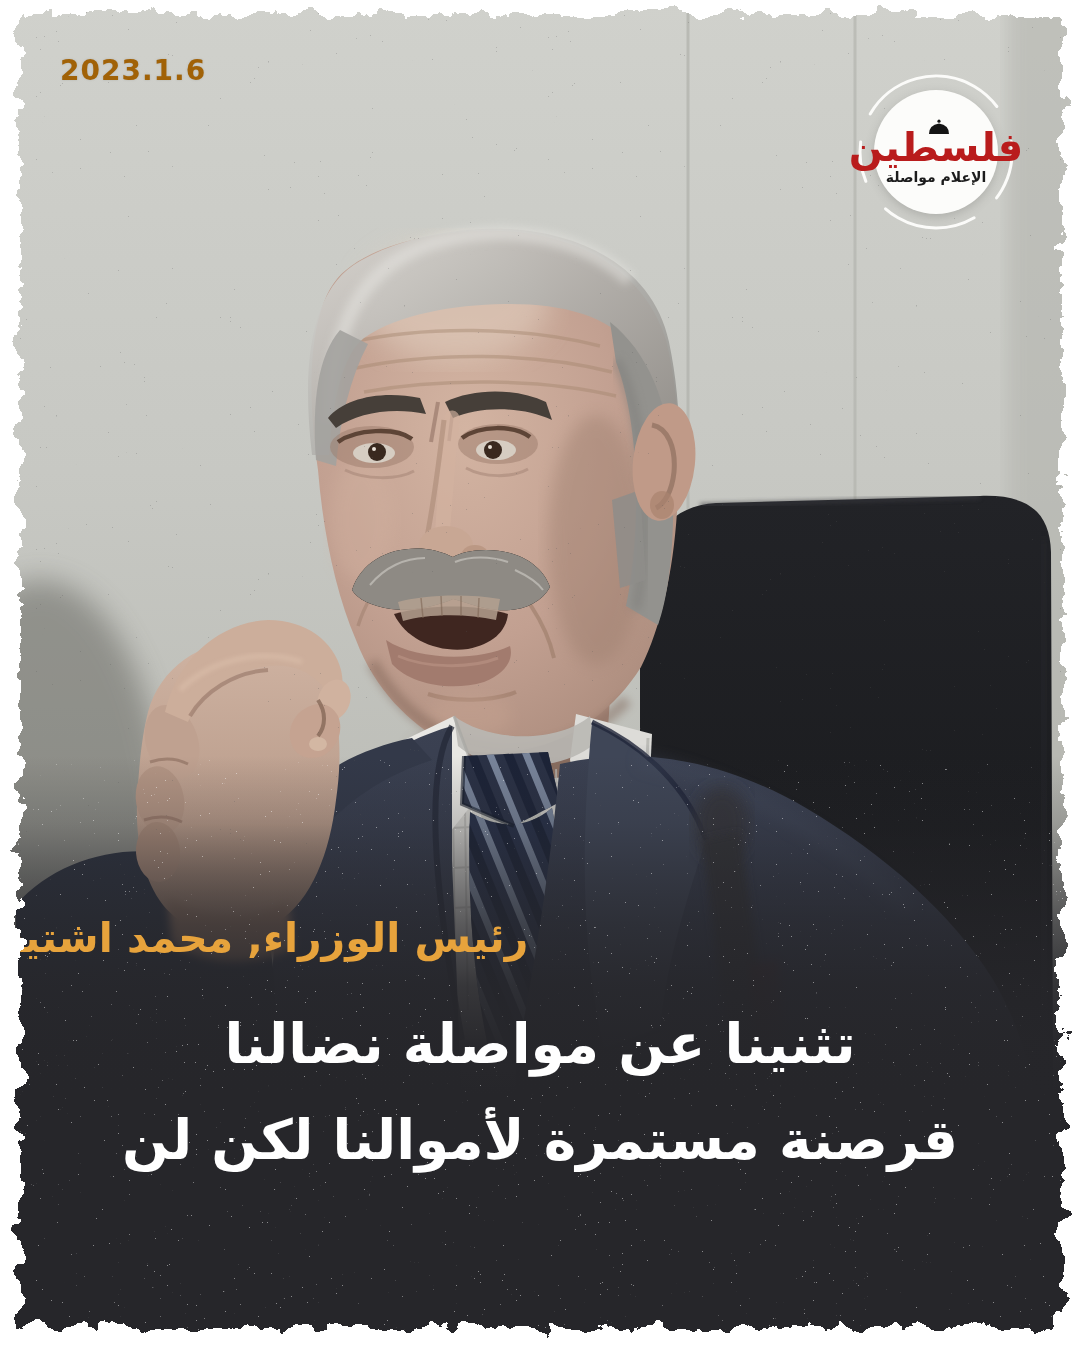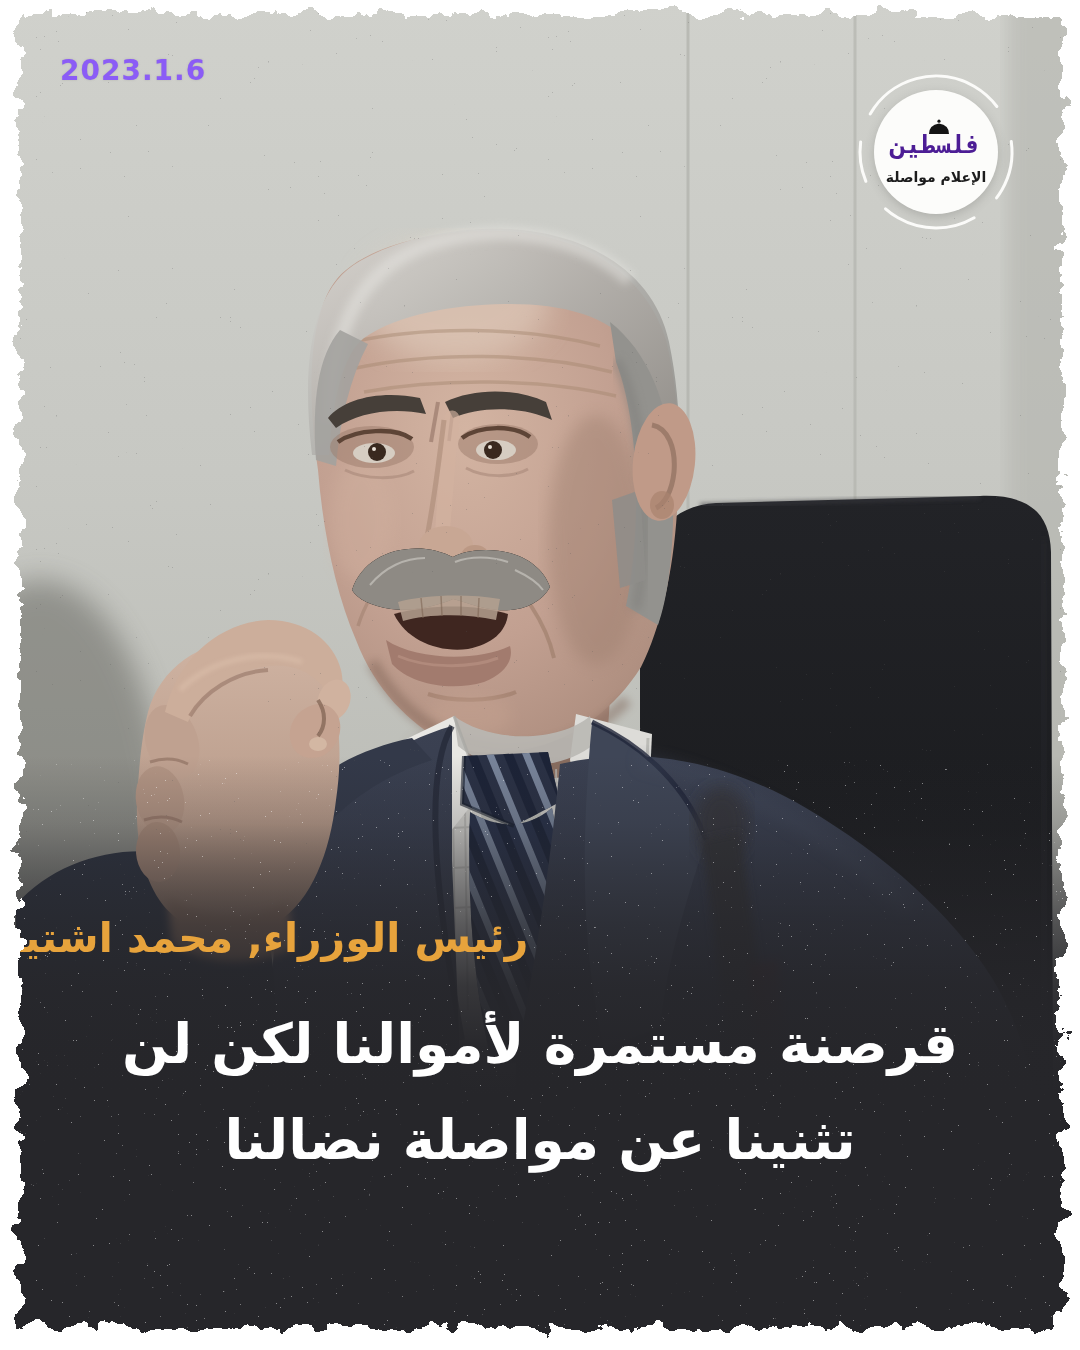--- a/index.html
+++ b/index.html
@@ -20,34 +20,34 @@
       rgba(38,38,42,0.90) 73%,
       rgba(38,38,42,0.985) 77.5%,
       #26262a 81%,
       #26262a 100%);
   }
   .grain{position:absolute;left:0;top:0;pointer-events:none;}
   .frame-svg{position:absolute;left:0;top:0;pointer-events:none;}
 
   .date{
     position:absolute;left:60px;top:54px;
-    color:#8b5cf6;font-size:28px;font-weight:bold;letter-spacing:1px;
+    color:#a16207;font-size:28px;font-weight:bold;letter-spacing:1px;
     text-shadow:0 0 2px rgba(120,120,118,.35);
   }
 
   .logo{position:absolute;left:874px;top:90px;width:124px;height:124px;}
   .logo .ring{position:absolute;left:-32px;top:-32px;}
   .logo .disc{
     position:absolute;left:0;top:0;width:124px;height:124px;border-radius:50%;
     background:#fcfcfa;box-shadow:0 3px 10px rgba(90,90,88,.25);
     display:flex;flex-direction:column;align-items:center;justify-content:center;
   }
   .logo .dome{margin-bottom:-2px;margin-left:6px;}
   .logo .logo-title{
-    color:#4c1d95;font-size:25px;font-weight:bold;line-height:30px;direction:rtl;font-family:Liberation Mono, monospace;
+    color:#b91c1c;font-size:40px;font-weight:bold;line-height:30px;direction:rtl;
   }
   .logo .logo-sub{
     color:#1c1c1c;font-size:14px;font-weight:bold;margin-top:7px;direction:rtl;
   }
 
   .caption{
     position:absolute;left:0;top:914px;width:1080px;text-align:left;direction:rtl;
     color:#e7a33c;font-size:41px;font-weight:bold;
   }
   .headline{
@@ -379,22 +379,22 @@
         <path d="M3,15 Q3,6 13,4.5 Q23,6 23,15 Z" fill="#141414"></path>
       </svg>
       <div class="logo-title">فلسطين</div>
       <div class="logo-sub">الإعلام مواصلة</div>
     </div>
   </div>
 
   <div class="caption">رئيس الوزراء, محمد اشتية</div>
 
   <div class="headline">
+    <div>تثنينا عن مواصلة نضالنا</div>
     <div>قرصنة مستمرة لأموالنا لكن لن</div>
-    <div>تثنينا عن مواصلة نضالنا</div>
   </div>
 
   <svg class="frame-svg" width="1080" height="1350">
     <defs>
       <filter id="rough" x="-10%" y="-10%" width="120%" height="120%">
         <feTurbulence type="fractalNoise" baseFrequency="0.045" numOctaves="4" seed="11" result="n"></feTurbulence>
         <feDisplacementMap in="SourceGraphic" in2="n" scale="26" xChannelSelector="R" yChannelSelector="G"></feDisplacementMap>
       </filter>
     </defs>
     <path d="M-60,-60 H1140 V1410 H-60 Z M20,14 V1328 H1062 V14 Z" fill="#ffffff" fill-rule="evenodd" filter="url(#rough)"></path>

